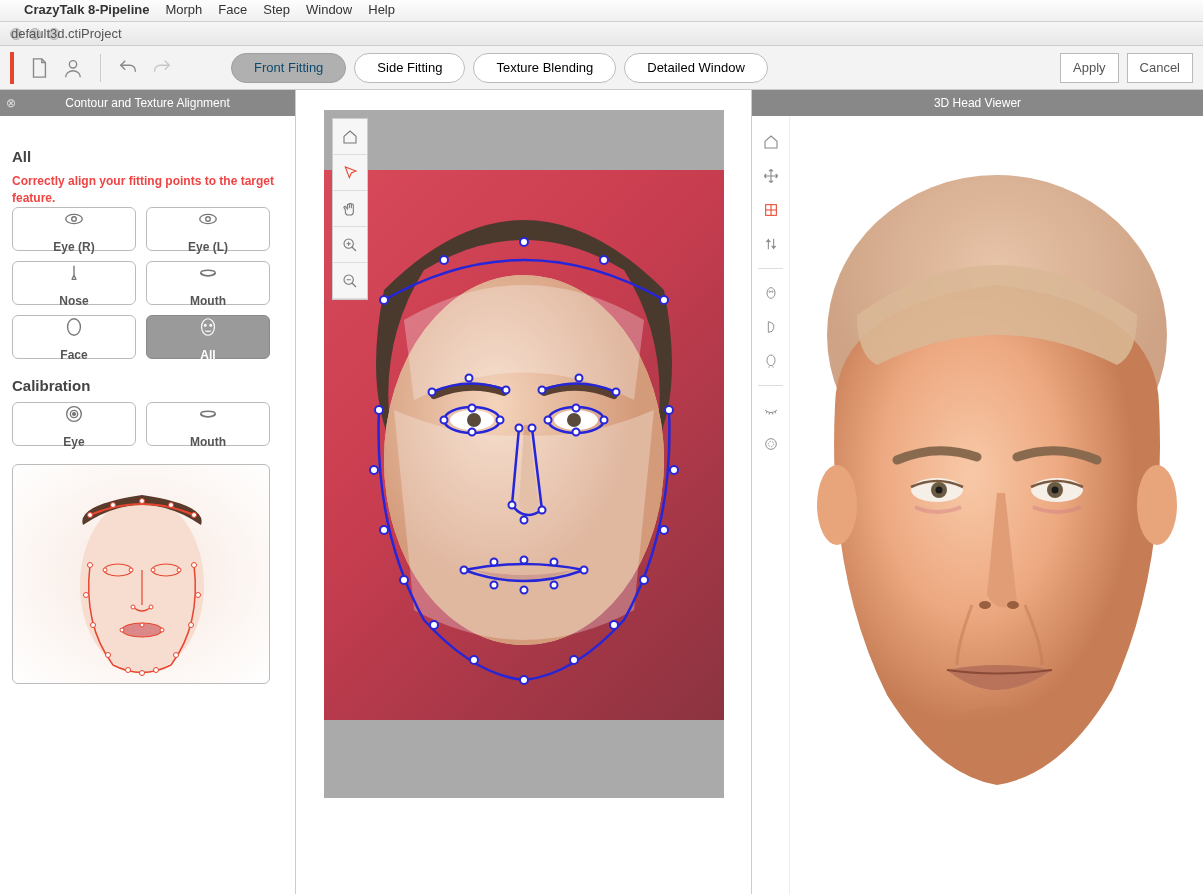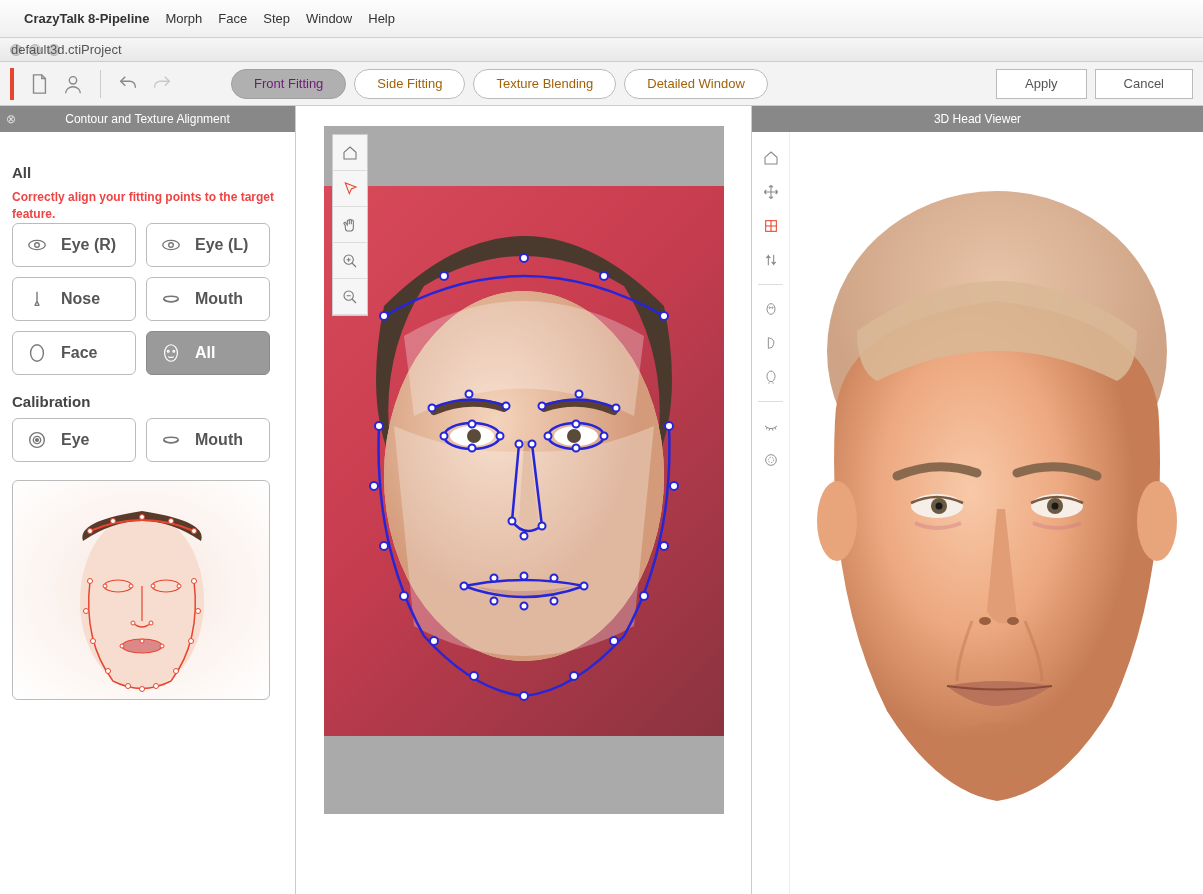--- a/index.html
+++ b/index.html
@@ -1,41 +1,41 @@
 <!DOCTYPE html>
 <html><head>
 <meta charset="utf-8">
 <style>
 * { box-sizing: border-box; margin: 0; padding: 0; }
 body { font-family: -apple-system, "Helvetica Neue", Arial, sans-serif; font-size: 13px; color: #333; background: #f5f5f5; width: 1203px; height: 894px; overflow: hidden; }
-.menubar { height: 38px; background: linear-gradient(#fdfdfd,#f0f0f0); display:flex; align-items:center; padding:4px 8px; gap:16px; border-bottom:1px solid #d0d0d0; }
+.menubar { height: 22px; background: linear-gradient(#fdfdfd,#f0f0f0); display:flex; align-items:flex-end; padding:4px 8px; gap:16px; border-bottom:1px solid #d0d0d0; }
 .menubar .apple-logo { font-size:14px; }
 .menubar .app-name { font-weight:bold; }
 .menubar span { font-size:13px; }
 .titlebar { height:24px; background: linear-gradient(#f6f6f6,#e8e8e8); border-bottom:1px solid #ccc; display:flex; align-items:center; position:relative; }
 .traffic-lights { display:flex; gap:7px; margin-left:10px; }
 .traffic-lights span { width:12px; height:12px; border-radius:50%; background:#cfcfcf; border:1px solid #b5b5b5; }
 .titlebar .doc-title { position:absolute; left:11px; right:0; text-align:left; font-size:13px; color:#555; pointer-events:none; }
 .toolbar { height:44px; background:#f3f3f3; border-bottom:1px solid #ccc; display:flex; align-items:center; padding:0 10px; gap:8px; }
 .toolbar .accent { width:4px; height:32px; background:#e8452f; margin-right:4px; }
 .toolbar .tool-icon { width:26px; height:26px; display:flex; align-items:center; justify-content:center; color:#888; }
 .toolbar .divider { width:1px; height:28px; background:#ccc; margin:0 6px; }
 .spacer { flex:1; }
-.pill-btn { height:30px; border:1px solid #bbb; border-radius:15px; background:#fff; padding:0 22px; font-size:13px; color:#a16207; cursor:pointer; }
-.pill-btn.active { background:#b0b0b0; border-color:#a0a0a0; color:#701a75; }
-.rect-btn { height:30px; border:1px solid #bbb; background:#fff; padding:0 28px; font-size:13px; color:#555; cursor:pointer; }
+.pill-btn { height:30px; border:1px solid #bbb; border-radius:15px; background:#fff; padding:0 22px; font-size:13px; color:#000000; cursor:pointer; }
+.pill-btn.active { background:#b0b0b0; border-color:#a0a0a0; color:#0c4a6e; }
+.rect-btn { height:30px; border:1px solid #bbb; background:#fff; padding:0 12px; font-size:13px; color:#555; cursor:pointer; }
 .content { display:flex; height:calc(100% - 90px); }
 .left-panel { width:296px; background:#fff; border-right:1px solid #ccc; display:flex; flex-direction:column; }
 .panel-header { height:26px; background:#888; color:#fff; display:flex; align-items:center; justify-content:center; font-size:12px; position:relative; }
 .panel-header .close-ico { position:absolute; left:6px; color:#ddd; }
 .left-body { padding:14px 12px;font-weight:bold; }
 .section-title { font-size:15px; color:#444; margin:18px 0 8px; }
 .help-text { font-size:12px; color:#ef4444; line-height:1.4; }
 .btn-grid { display:flex; flex-wrap:wrap; gap:10px; }
-.feat-btn { width:124px; height:44px; border:1px solid #bbb; border-radius:6px; background:#fff; display:flex; align-items:center; padding:0 10px; gap:10px; cursor:pointer; font-size:16px; color:#555; }
+.feat-btn { width:124px; height:44px; border:1px solid #bbb; border-radius:6px; background:#fff; display:flex; align-items:center; padding:0 10px; gap:10px; cursor:pointer; font-size:12px; color:#555;flex-direction:column; }
 .feat-btn.active { background:#9a9a9a; color:#fff; border-color:#8a8a8a; }
 .feat-btn .ico { width:28px; height:22px; display:flex; align-items:center; justify-content:center; }
 .preview-face { margin-top:18px; width:258px; height:220px; border:1px solid #bbb; border-radius:6px; background:radial-gradient(ellipse at center, #f8e8e0, #fff); position:relative; overflow:hidden; }
 .middle-panel { flex:1; background:#fff; display:flex; justify-content:center; padding:20px 0; position:relative; }
 .photo-area { width:400px; height:688px; background:#aaa; position:relative; }
 .photo { position:absolute; top:60px; left:0; width:400px; height:550px; background:linear-gradient(135deg,#d84a5a 0%,#c93d50 40%, #8b3340 100%); }
 .mid-toolbar { position:absolute; top:8px; left:8px; width:36px; background:#f6f6f6; border:1px solid #ccc; display:flex; flex-direction:column; z-index:5; }
 .mid-toolbar .mt-btn { height:36px; display:flex; align-items:center; justify-content:center; border-bottom:1px solid #ddd; cursor:pointer; color:#777; }
 .mid-toolbar .mt-btn.active { color:#e8452f; }
 .right-panel { width:452px; background:#ec4899; border-left:1px solid #ccc; display:flex; flex-direction:column; }

